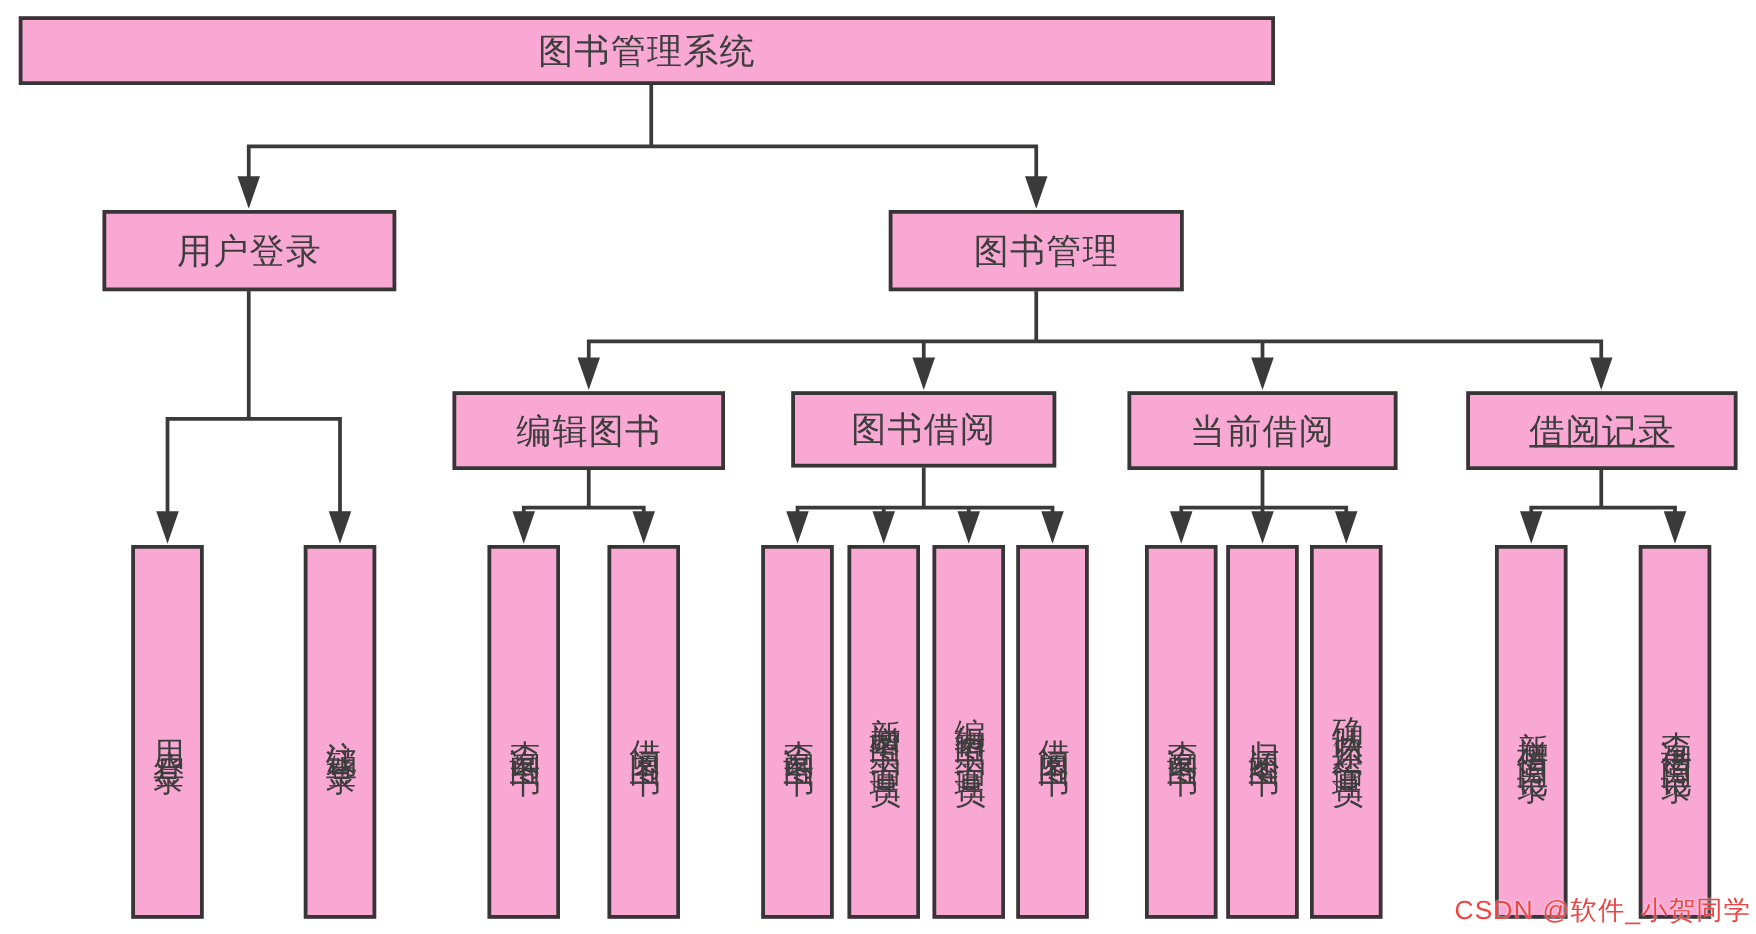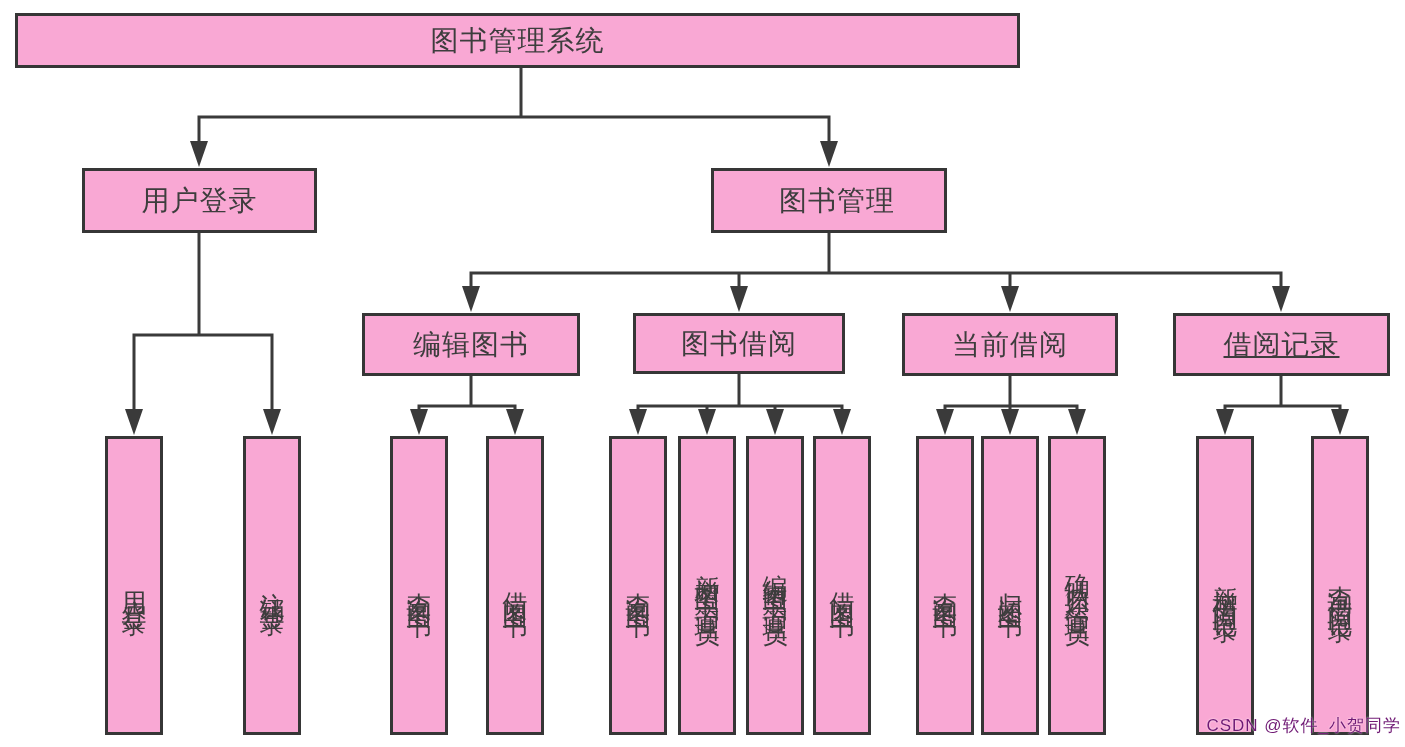--- a/index.html
+++ b/index.html
@@ -32,22 +32,22 @@
     text-orientation: mixed;
     font-size: 25px;
     letter-spacing: 7px;
     line-height: 1;
     white-space: nowrap;
   }
   .watermark {
     position: absolute;
     top: 714px;
     right: 4px;
-    font-size: 17px;
-    color: #701a75;
+    font-size: 21px;
+    color: #ef4444;
     letter-spacing: 1px;
     text-shadow: 0 0 2px #ffffff;
     white-space: nowrap;
   }
 </style>
 </head>
 <body>
 
 <div class="canvas">
 

